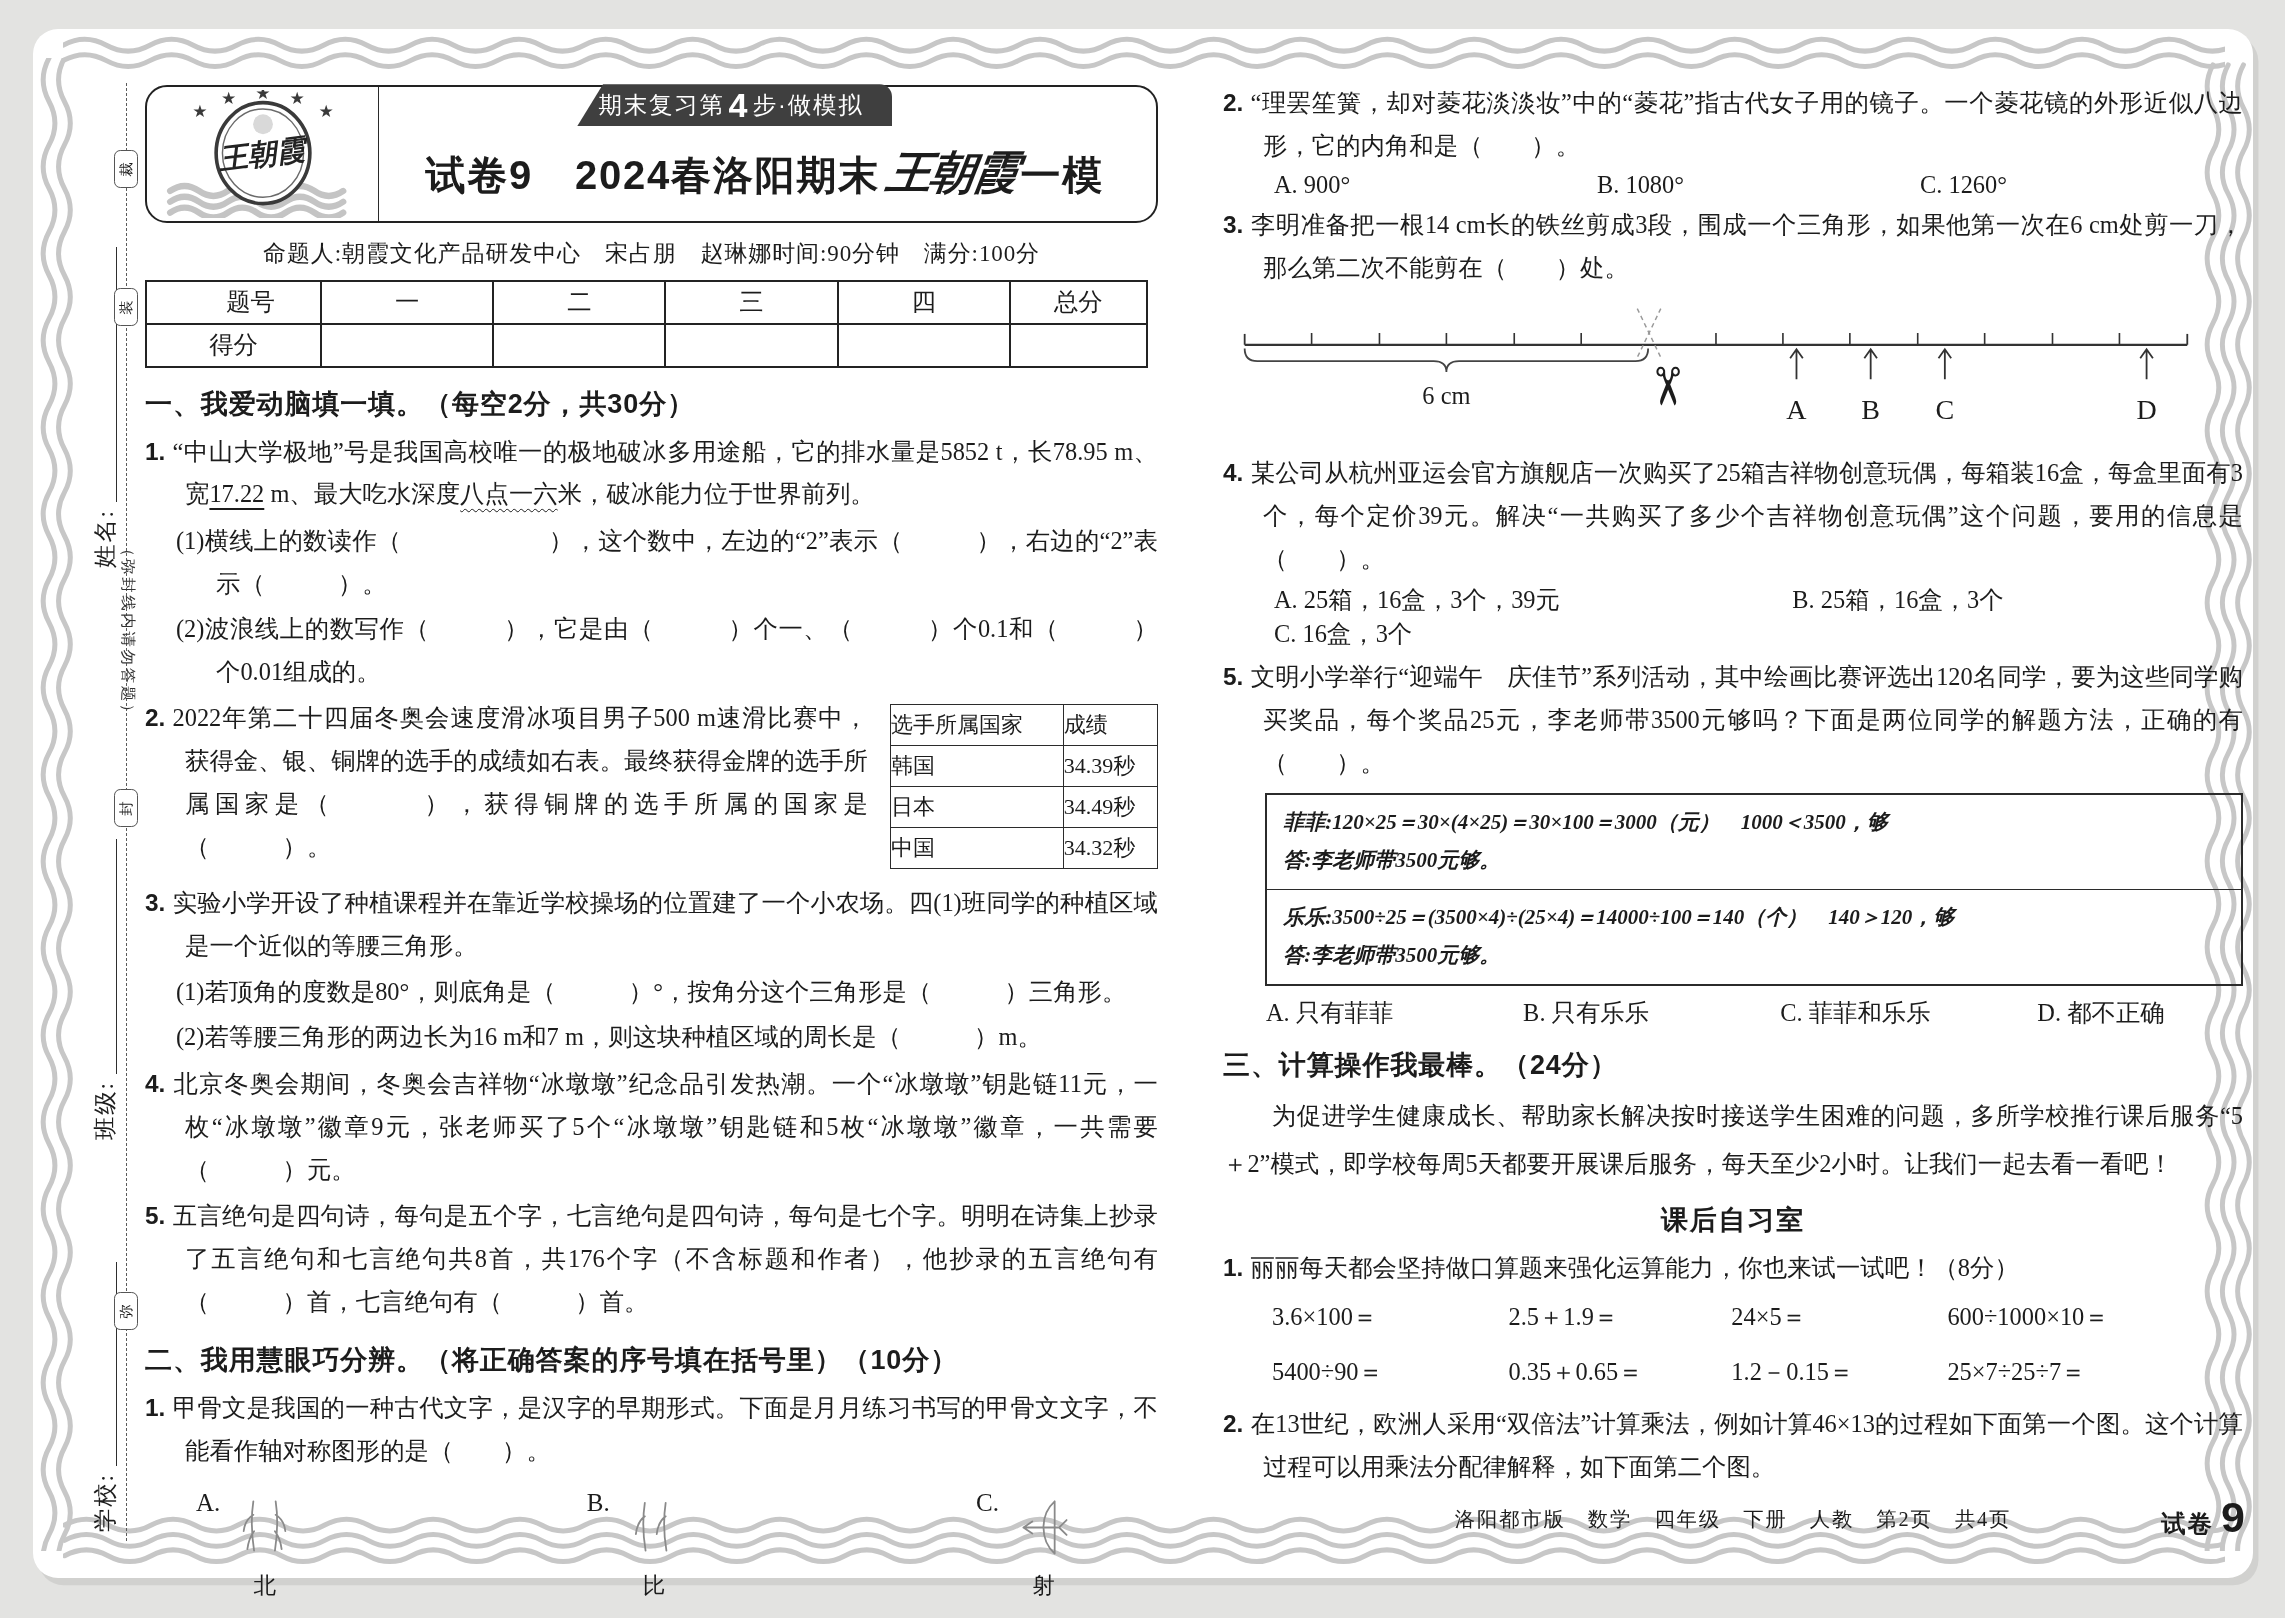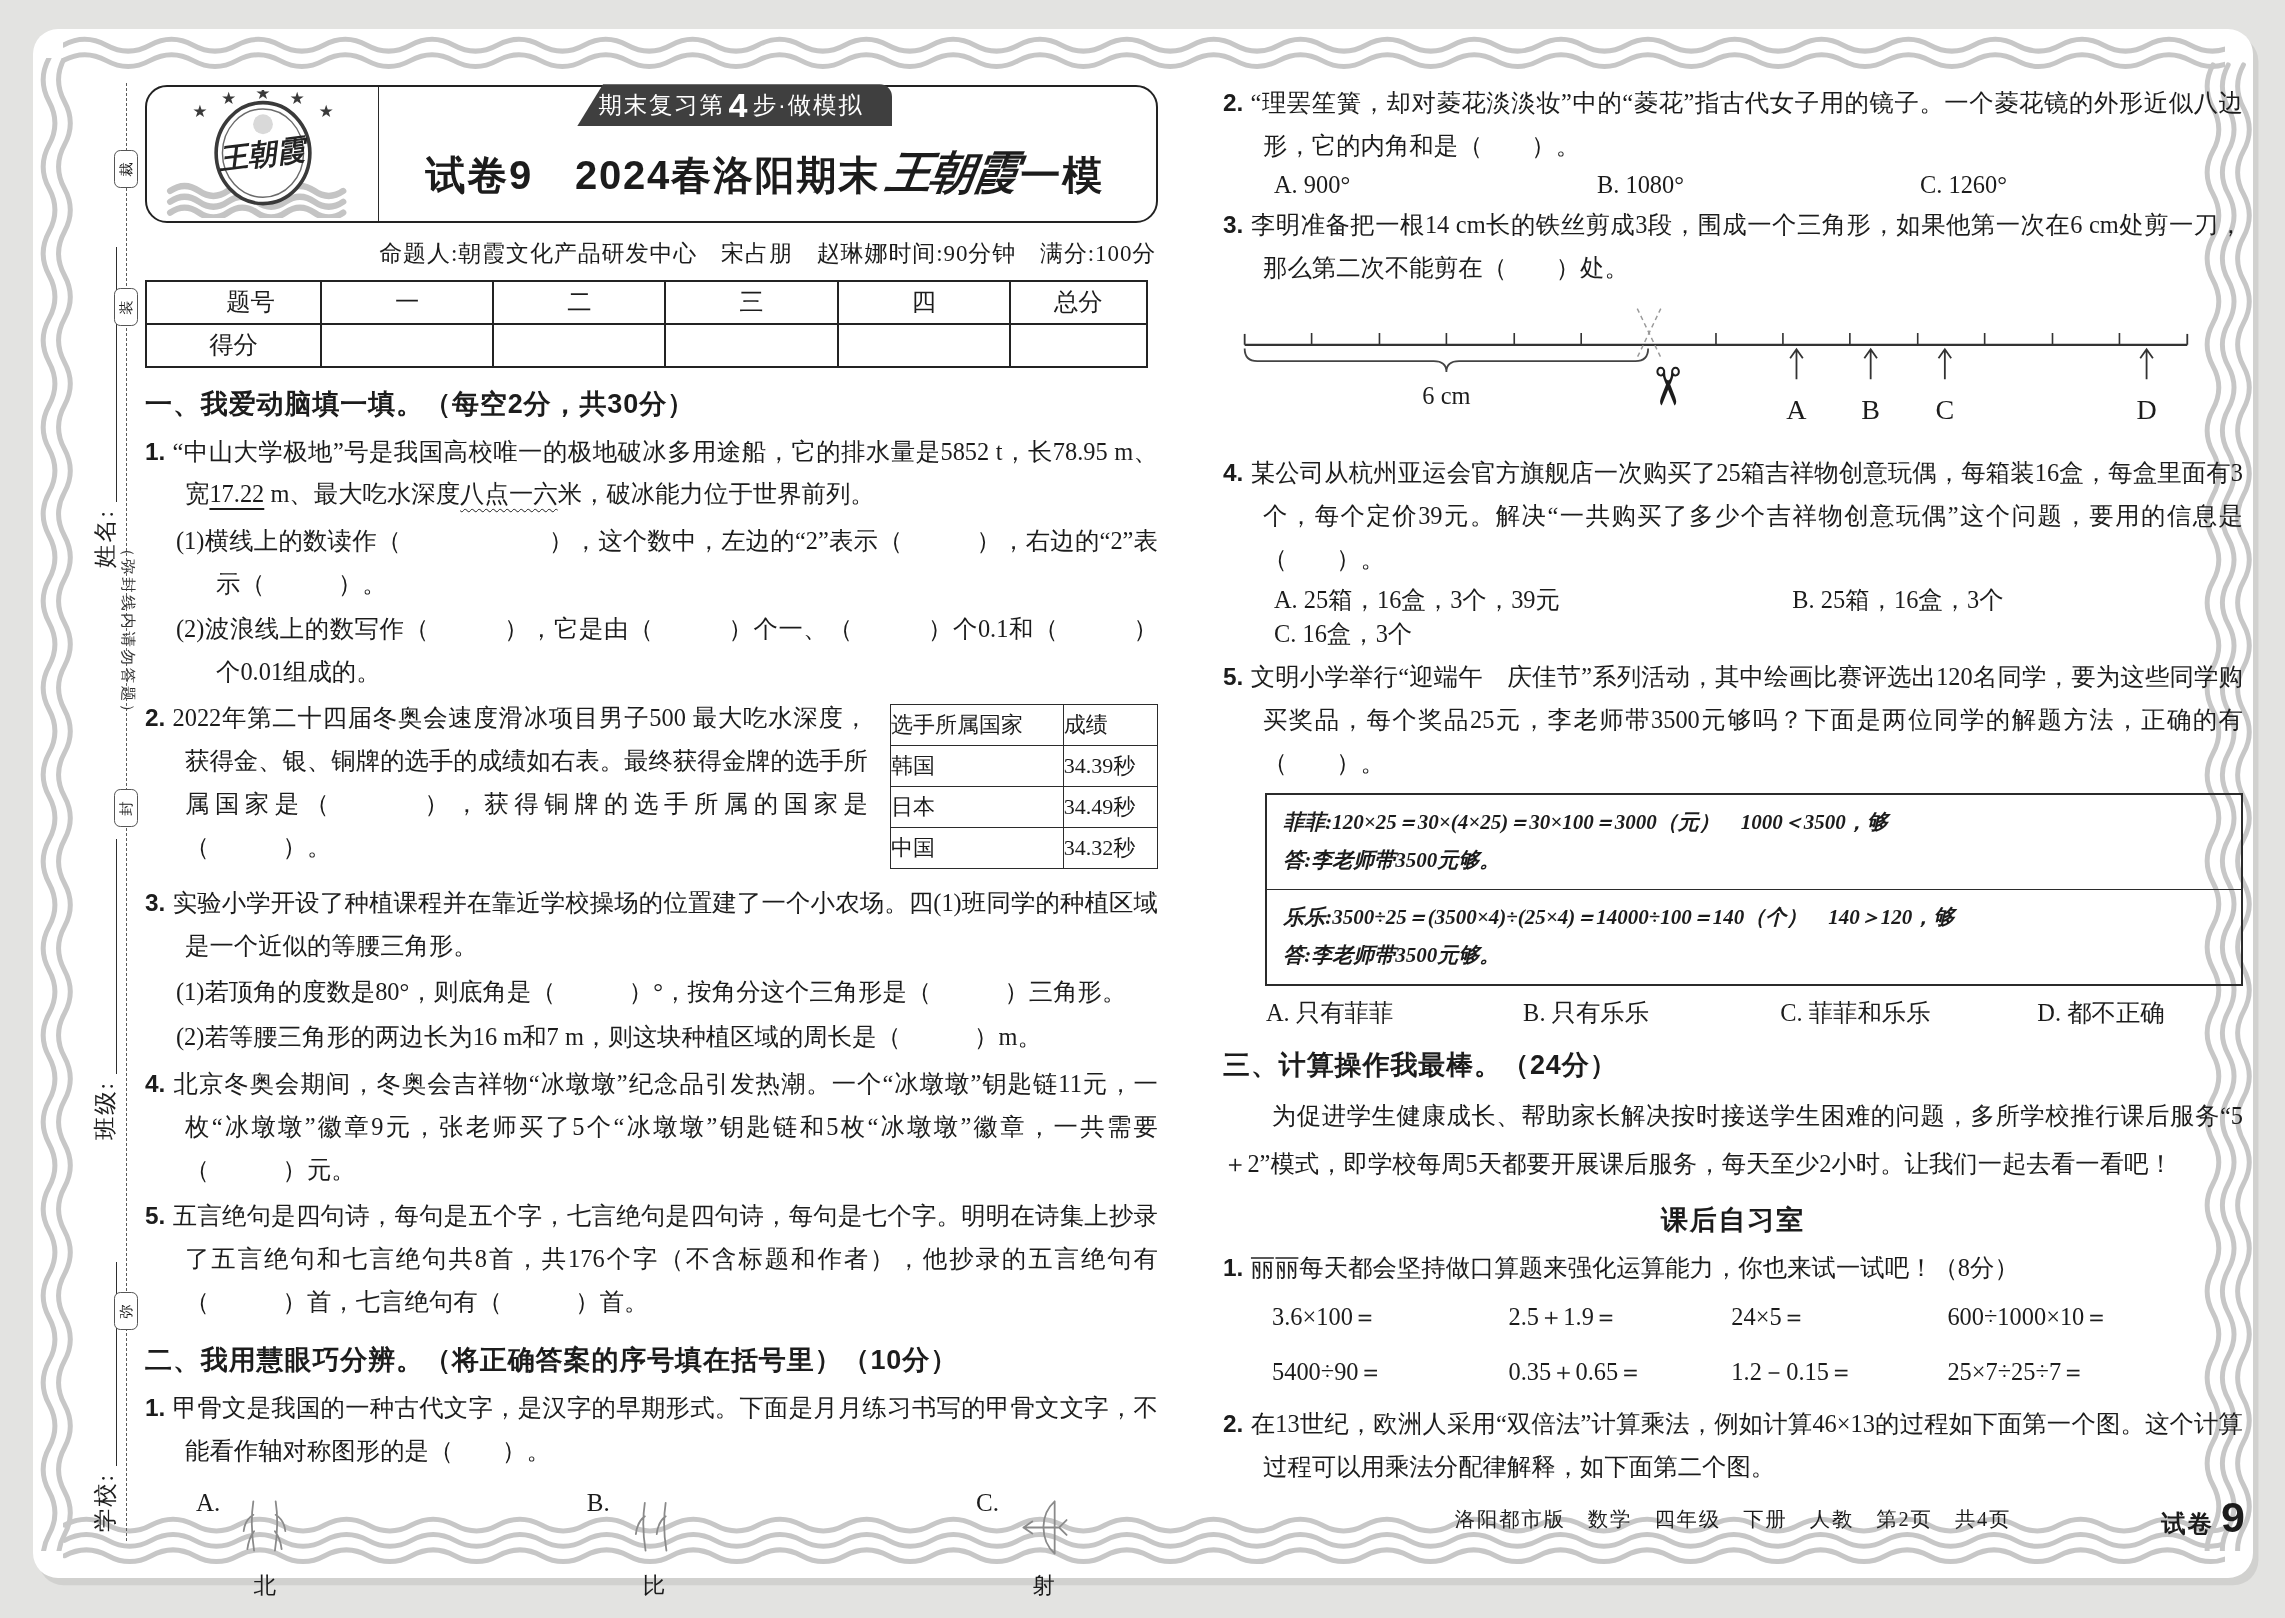--- a/index.html
+++ b/index.html
@@ -46,21 +46,21 @@
            display:flex; align-items:center; justify-content:center; gap:1.8px;
            font-family:"Liberation Sans", sans-serif; letter-spacing:1.8px; border-radius:0 12.7px 0 0; }
   .badge .bt { font-size:23.5px; }
   .badge .big { font-size:34px; font-weight:bold; line-height:1; margin:0 1.8px; }
   .htitle { position:absolute; left:232px; right:5.4px; top:43px; bottom:0;
             display:flex; align-items:center; justify-content:center;
             font-family:"Liberation Sans", sans-serif; font-weight:bold; font-size:40px; letter-spacing:1.8px; }
   .htitle .brand { font-family:"DejaVu Serif", serif; font-style:italic; font-size:45px;
                    letter-spacing:-1.8px; display:inline-block; transform:skewX(-8deg); margin:0 3.6px 5.4px 7.2px; }
 
-  .meta { display:flex; justify-content:flex-end; align-items:baseline;
+  .meta { display:flex; justify-content:center; align-items:baseline;
           font-size:23px; margin:14.5px 1.8px 11px; letter-spacing:0.9px; }
 
   table.score { width:99%; border-collapse:collapse; text-align:center; font-size:24.4px; margin-bottom:7.2px; }
   table.score td { border:2.3px solid #232323; height:43px; }
   table.score .c0 { width:17.5%;padding-left:34px; } table.score .c1,.c2,.c3,.c4 { width:17.2%; }
 
   h2.sec { font-family:"Liberation Sans", sans-serif; font-weight:bold; font-size:27px;
            letter-spacing:0.9px; margin:18px 0 9px; }
   .q { font-size:24.4px; line-height:1.76; text-align:justify; margin:3.6px 0;
        padding-left:40px; text-indent:-40px; }
@@ -247,21 +247,21 @@
         <td>日本</td>
         <td>34.49秒</td>
       </tr>
       <tr>
         <td>中国</td>
         <td>34.32秒</td>
       </tr>
     </tbody>
       </table>
     <p class="q">
-      <b class="qn">2.</b><span>2022年第二十四届冬奥会速度滑冰项目男子500 最大吃水深度，获得金、银、铜牌的选手的成绩如右表。最终获得金牌的选手所属国家是（　　　），获得铜牌的选手所属的国家是（　　　）。</span>
+      <b class="qn">2.</b><span>2022年第二十四届冬奥会速度滑冰项目男子500 m速滑比赛中，获得金、银、铜牌的选手的成绩如右表。最终获得金牌的选手所属国家是（　　　），获得铜牌的选手所属的国家是（　　　）。</span>
     </p>
   </div>
 
   <p class="q">
     <b class="qn">3.</b><span>实验小学开设了种植课程并在靠近学校操场的位置建了一个小农场。四(1)班同学的种植区域是一个近似的等腰三角形。</span>
   </p>
   <p class="sub">(1)若顶角的度数是80°，则底角是（　　　）°，按角分这个三角形是（　　　）三角形。</p>
   <p class="sub">(2)若等腰三角形的两边长为16 m和7 m，则这块种植区域的周长是（　　　）m。</p>
 
   <p class="q">

